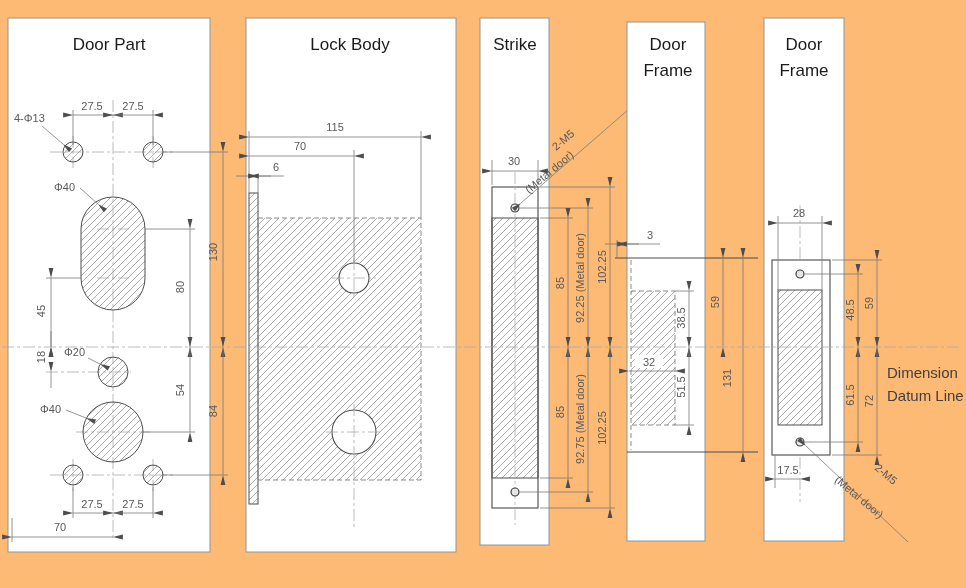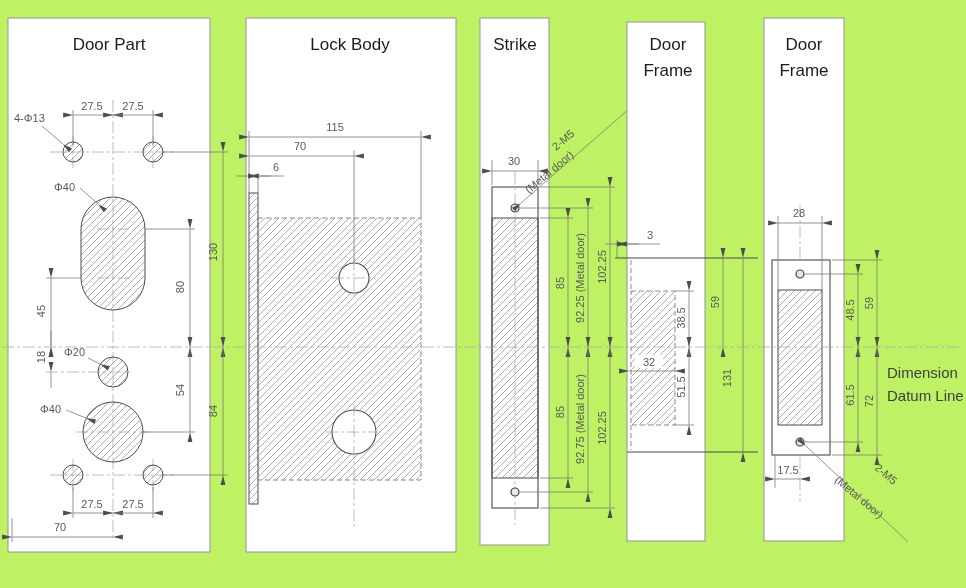--- a/index.html
+++ b/index.html
@@ -1,16 +1,16 @@
 <!DOCTYPE html>
 <html><head>
 <meta charset="utf-8">
 <style>
   html,body { margin:0; padding:0; background:#ffffff; }
-  .stage { position:relative; width:966px; height:588px; background:#bef264; overflow:hidden;text-align:center; }
+  .stage { position:relative; width:966px; height:588px; background:#fdba74; overflow:hidden;text-align:center; }
   svg { display:block; }
   svg text { font-family:"Liberation Sans","DejaVu Sans",sans-serif; fill:#4d4d4d; }
   .t-title { font-size:17px; fill:#1b1b1b; }
   .t-dim   { font-size:11px; fill:#595959; }
   .t-datum { font-size:15px; fill:#3f3f3f; }
   .ln        { stroke:#4a4a4a; stroke-width:1.1; fill:none; }
   .ln-thin   { stroke:#7a7a7a; stroke-width:0.8; fill:none; }
   .ln-panel  { stroke:#949494; stroke-width:1; fill:#ffffff; }
   .ln-dash   { stroke:#808080; stroke-width:0.9; fill:none; stroke-dasharray:5 3; }
   .ln-center { stroke:#ababab; stroke-width:0.8; fill:none; stroke-dasharray:12 3 3 3; }

